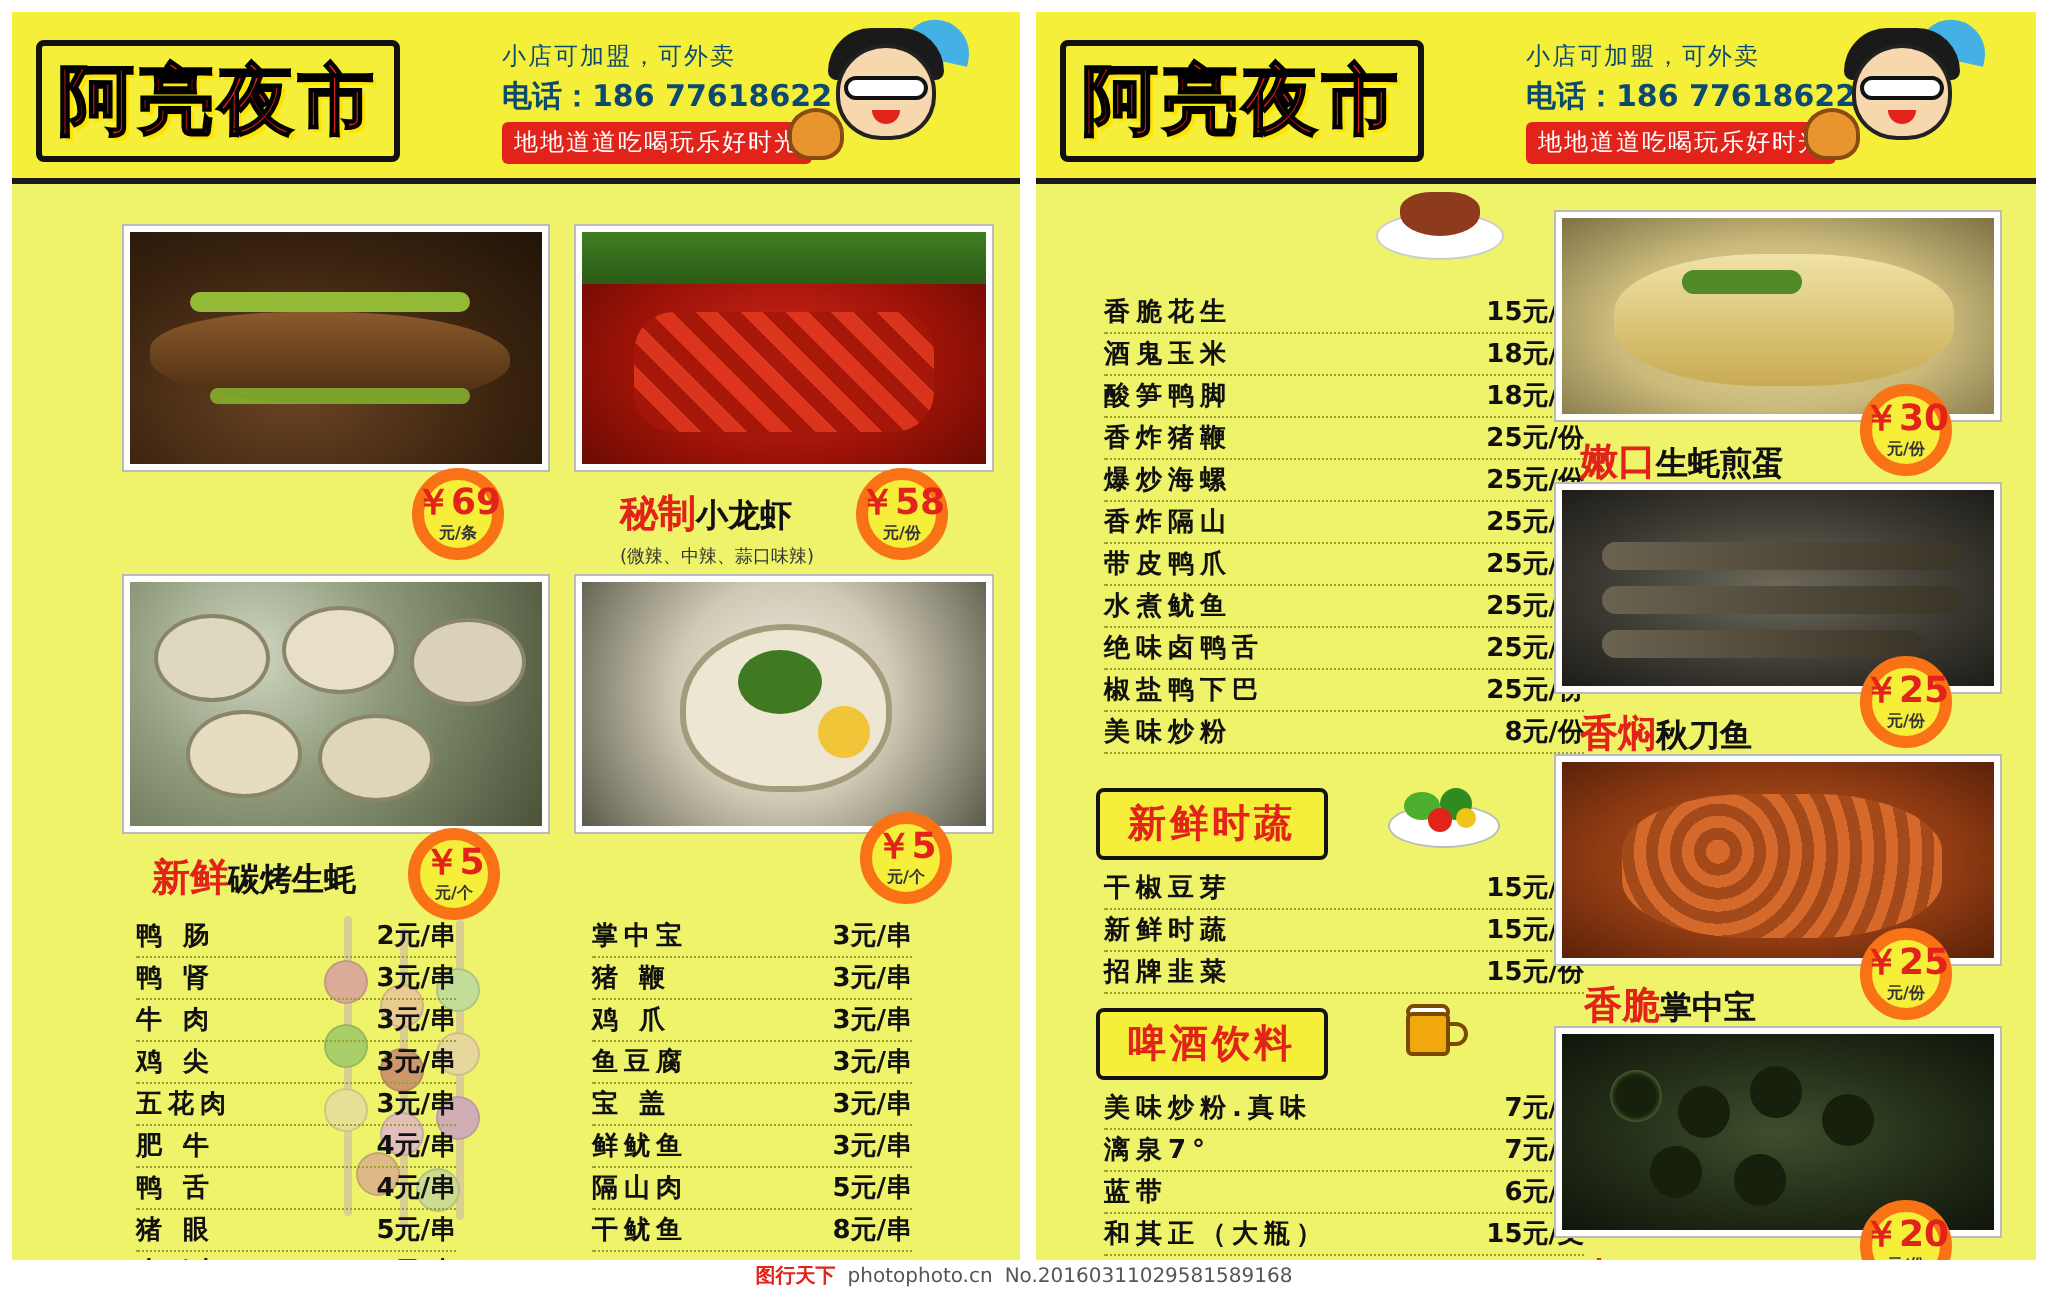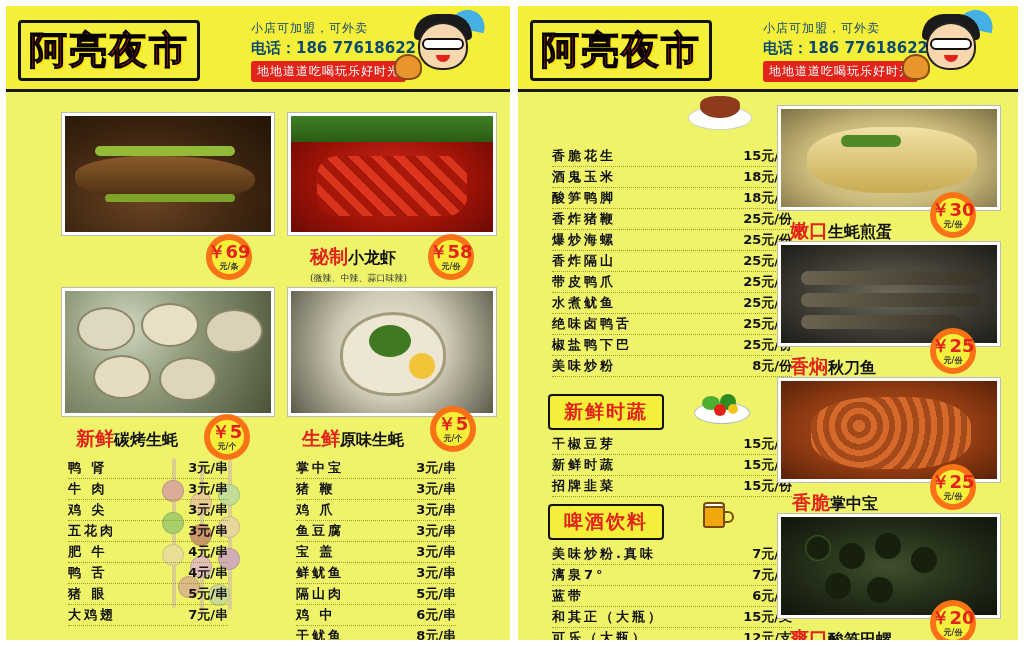--- a/index.html
+++ b/index.html
@@ -210,23 +210,20 @@
     </div>
 
     <div class="photo" style="left:282px; top:282px; width:208px; height:128px;">
       <div class="img" style="background:
            radial-gradient(circle at 50% 45%, #f2efe4 0%, #cfcab5 45%, #5b5a4a 100%),
            linear-gradient(180deg,#2b2b24,#6e6c58);"></div>
       <div style="position:absolute;left:52px;top:24px;width:100px;height:78px;background:#ece6d2;border-radius:50% 50% 45% 45%;box-shadow:0 0 0 3px #a39b7c;"></div>
       <div style="position:absolute;left:78px;top:34px;width:42px;height:32px;background:#3f7a22;border-radius:50%;"></div>
       <div style="position:absolute;left:118px;top:62px;width:26px;height:26px;background:#f2c438;border-radius:50%;"></div>
     </div>
-    <div class="cap" style="left:296px; top:420px;">
-      <span class="red">生鲜</span><span class="blk">原味生蚝</span>
-    </div>
     <div class="price-badge" style="left:424px; top:400px;">
       <div class="p">￥5</div>
       <div class="u">元/个</div>
     </div>
 
     <div class="skewers">
       <div class="stick" style="left:18px; top:0;"></div>
       <div class="stick" style="left:46px; top:6px;"></div>
       <div class="stick" style="left:74px; top:2px;"></div>
       <div class="ball" style="left:8px; top:22px; background:#d8a0a0;"></div>
@@ -237,20 +234,24 @@
       <div class="ball" style="left:36px; top:98px; background:#e0b7c8;"></div>
       <div class="ball" style="left:64px; top:26px; background:#bcd9a0;"></div>
       <div class="ball" style="left:64px; top:58px; background:#e7d3a5;"></div>
       <div class="ball" style="left:64px; top:90px; background:#cda3c4;"></div>
       <div class="ball" style="left:24px; top:118px; background:#d9b08c;"></div>
       <div class="ball" style="left:54px; top:126px; background:#c5d79a;"></div>
     </div>
 
     <div class="list skewer-list" style="left:62px; top:452px; width:160px;">
       <div class="row">
+          <span class="nm">鸭 肠</span>
+          <span class="pr">2元/串</span>
+        </div>
+      <div class="row">
           <span class="nm">鸭 肾</span>
           <span class="pr">3元/串</span>
         </div>
       <div class="row">
           <span class="nm">牛 肉</span>
           <span class="pr">3元/串</span>
         </div>
       <div class="row">
           <span class="nm">鸡 尖</span>
           <span class="pr">3元/串</span>
@@ -298,24 +299,20 @@
           <span class="nm">宝 盖</span>
           <span class="pr">3元/串</span>
         </div>
       <div class="row">
           <span class="nm">鲜鱿鱼</span>
           <span class="pr">3元/串</span>
         </div>
       <div class="row">
           <span class="nm">隔山肉</span>
           <span class="pr">5元/串</span>
-        </div>
-      <div class="row">
-          <span class="nm">鸡 中</span>
-          <span class="pr">6元/串</span>
         </div>
       <div class="row">
           <span class="nm">干鱿鱼</span>
           <span class="pr">8元/串</span>
         </div>
     </div>
 
   </div>
 
   <div class="panel panel-right">
@@ -503,14 +500,19 @@
     <div class="cap" style="left:272px; top:620px;">
       <span class="red">爽口</span><span class="blk">酸笋田螺</span>
     </div>
     <div class="price-badge" style="left:412px; top:594px;">
       <div class="p">￥20</div>
       <div class="u">元/份</div>
     </div>
 
   </div>
 
+  <div class="footer">
+    <span class="wm">图行天下</span>
+    <span>photophoto.cn</span>
+    <span>No.20160311029581589168</span>
+  </div>
 
 </div>
 
 </body></html>

